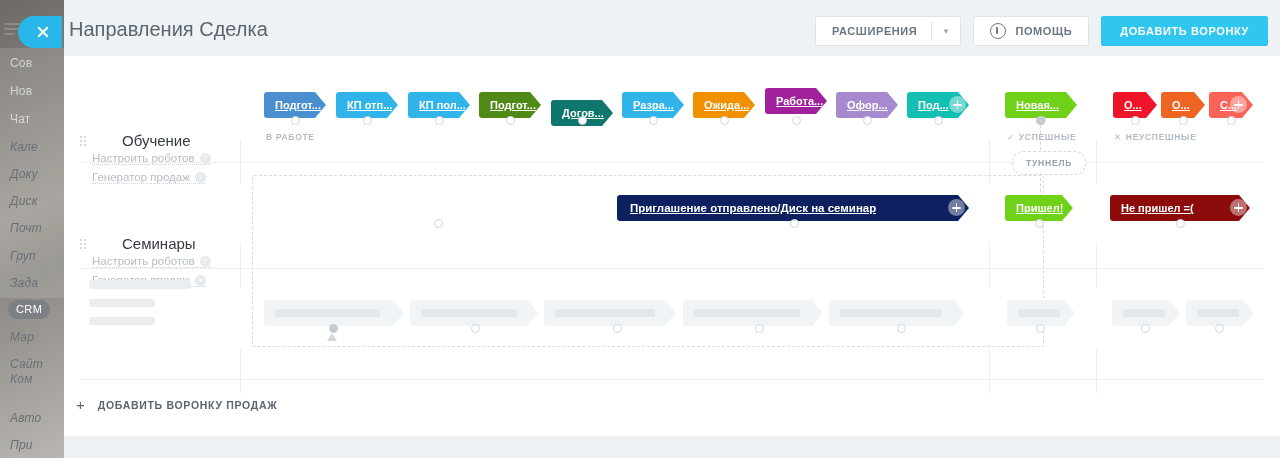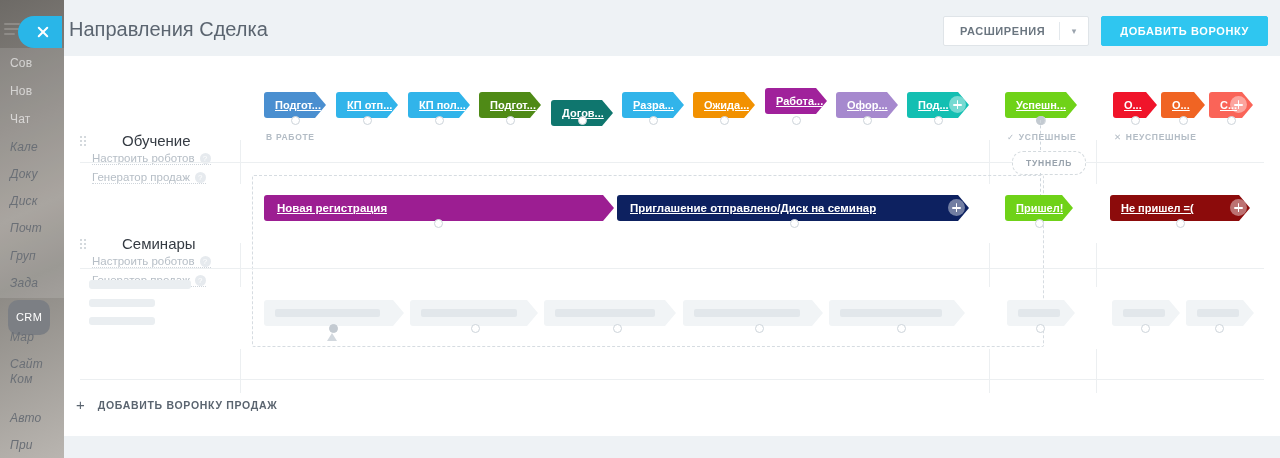--- a/index.html
+++ b/index.html
@@ -13,21 +13,21 @@
 
   
   .bg-desktop{position:absolute;left:0;top:0;width:64px;height:458px;
     background:linear-gradient(155deg,#6d6a66 0%,#8a8681 28%,#9d9892 46%,#8d8a85 60%,#b9b5b0 100%);
     overflow:hidden;}
   .bg-menu{position:absolute;left:0;top:48px;width:64px;height:250px;background:rgba(255,255,255,.13);}
   .bg-item{position:absolute;left:10px;color:rgba(255,255,255,.62);font-size:12px;white-space:nowrap;
     letter-spacing:.2px;}
   .bg-item.dark{color:#6a6f76;font-style:italic;}
   .bg-crm{position:absolute;left:8px;height:19px;border-radius:10px;background:#7c7f84;
-    color:#fff;font-size:11px;padding:8px 8px;line-height:19px;letter-spacing:.4px;}
+    color:#fff;font-size:11px;padding:0 8px;line-height:19px;letter-spacing:.4px;}
 
   
   .hamburger{position:absolute;left:4px;top:23px;width:16px;height:12px;}
   .hamburger i{display:block;height:2px;background:#8e8b87;margin-bottom:3px;border-radius:1px;}
   .hamburger i:nth-child(1){width:16px;}
   .hamburger i:nth-child(2){width:16px;}
   .hamburger i:nth-child(3){width:11px;}
   .close-tab{position:absolute;left:18px;top:16px;width:44px;height:32px;background:#29b6e8;
     border-radius:16px 0 0 16px;}
   .close-tab .x{position:absolute;left:18px;top:9px;width:14px;height:14px;}
@@ -154,20 +154,24 @@
 
     <div class="topbar">
       <div class="page-title">Направления Сделка</div>
 
       <div class="btn-row">
         <div class="btn btn-ext">
           <span class="lbl">РАСШИРЕНИЯ</span>
           <span class="sep"></span>
           <span class="caret">▾</span>
         </div>
+        <div class="btn btn-help">
+          <span class="i-icon"></span>
+          <span>ПОМОЩЬ</span>
+        </div>
         <div class="btn btn-add">ДОБАВИТЬ ВОРОНКУ</div>
       </div>
     </div>
 
     <div class="card">
 
       <div class="colhead" style="left:202px;top:76px"><span>В РАБОТЕ</span></div>
       <div class="colhead" style="left:943px;top:76px"><span class="mk">✓</span><span>УСПЕШНЫЕ</span></div>
       <div class="colhead" style="left:1050px;top:76px"><span class="mk">✕</span><span>НЕУСПЕШНЫЕ</span></div>
 
@@ -244,21 +248,21 @@
         </div>
       <div class="dot" style="left:799px;top:60px"></div>
 
       <div class="stage" style="left:843px;top:36px;width:62px;background:#13bfb2">
           <span class="txt">Под...</span>
         </div>
       <div class="plusbtn" style="left:885px;top:40px"></div>
       <div class="dot" style="left:870px;top:60px"></div>
 
       <div class="stage" style="left:941px;top:36px;width:72px;background:#6fd218">
-          <span class="txt">Успешн...</span>
+          <span class="txt">Новая...</span>
         </div>
       <div class="dot" style="left:973px;top:60px"></div>
 
       <div class="stage" style="left:1049px;top:36px;width:44px;background:#f0142a">
           <span class="txt">О...</span>
         </div>
       <div class="dot" style="left:1067px;top:60px"></div>
 
       <div class="stage" style="left:1097px;top:36px;width:44px;background:#f06423">
           <span class="txt">О...</span>
@@ -290,23 +294,20 @@
       <div class="pl-link" style="left:28px;top:199px">
         <span>Настроить роботов</span><span class="qmark">?</span>
       </div>
       <div class="pl-link" style="left:28px;top:218px">
         <span>Генератор продаж</span><span class="qmark">?</span>
       </div>
 
       <div class="dragrect" style="left:188px;top:119px;width:790px;height:170px"></div>
       <div class="dragrect-arrow" style="left:263px;top:277px"></div>
 
-      <div class="stage wide" style="left:200px;top:139px;width:350px;background:#9c1e92">
-          <span class="txt">Новая регистрация</span>
-        </div>
       <div class="dot" style="left:370px;top:163px"></div>
 
       <div class="stage wide" style="left:553px;top:139px;width:352px;background:#0d2160">
           <span class="txt">Приглашение отправлено/Диск на семинар</span>
         </div>
       <div class="plusbtn" style="left:884px;top:143px"></div>
       <div class="dot" style="left:726px;top:163px"></div>
 
       <div class="stage" style="left:941px;top:139px;width:68px;background:#6fd218">
           <span class="txt">Пришел!</span>

